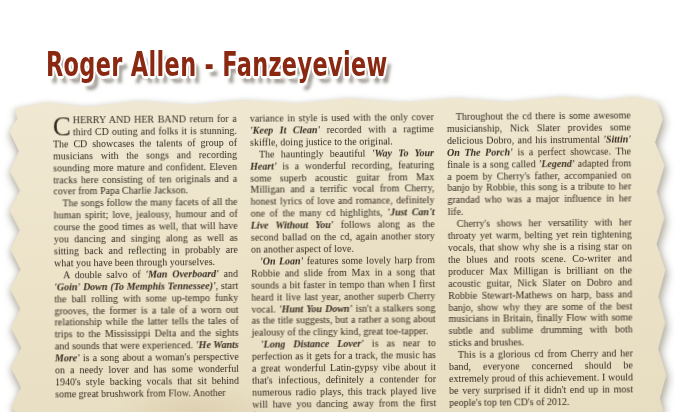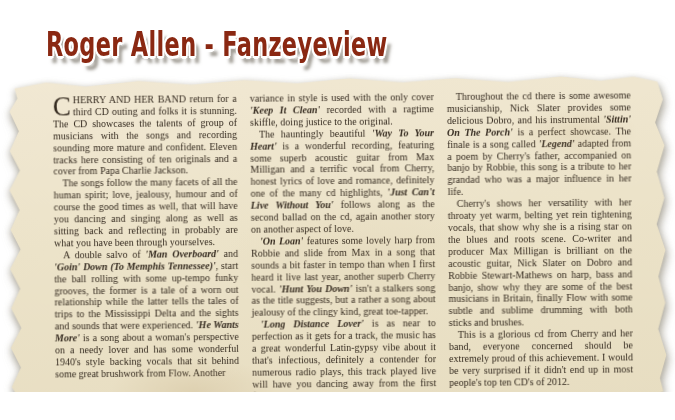--- a/index.html
+++ b/index.html
@@ -1,18 +1,18 @@
 <!DOCTYPE html>
 <html><head>
 <meta charset="utf-8">
 <style>
   html,body { margin:0; padding:0; background:#ffffff; }
   .stage {
     position:relative; width:675px; height:392px;
-    background:#ffffff; overflow:hidden;
+    background:#ffffff; overflow:hidden;margin-top:20px;
   }
   
   .headline {
     position:absolute; left:46px; top:24px;
     font-family:"DejaVu Sans", sans-serif;
     font-weight:800; font-size:34px; white-space:nowrap;
     color:#8a2812; letter-spacing:0.5px;
     transform:scaleX(0.66); transform-origin:left top;
     text-shadow:
       -2px -2px 0 #ffffff, 2px -2px 0 #ffffff,

